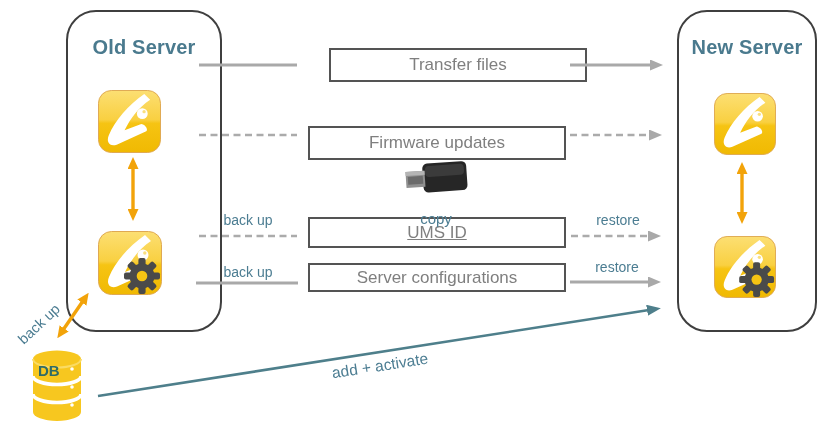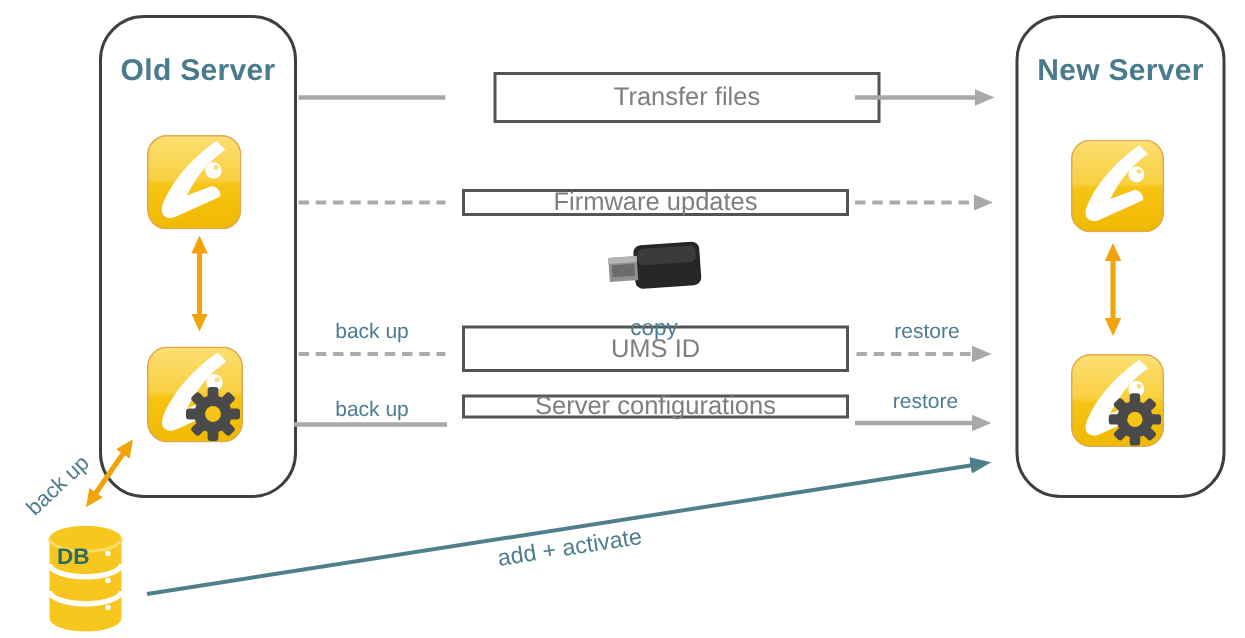--- a/index.html
+++ b/index.html
@@ -3,40 +3,40 @@
 <meta charset="utf-8">
 <style>
   html,body{margin:0;padding:0;background:#fff;}
   .canvas{
     position:relative;width:830px;height:425px;background:#ffffff;
     font-family:"Liberation Sans",sans-serif;overflow:hidden;
   }
   .layer{position:absolute;left:0;top:0;width:830px;height:425px;pointer-events:none;}
   .wires{z-index:5;}
   .server-box{
-    position:absolute;top:10px;width:132px;height:322px;box-sizing:border-box;
+    position:absolute;top:10px;width:156px;height:322px;box-sizing:border-box;
     border:2px solid #3F3F3F;border-radius:30px;background:transparent;
     text-align:center;z-index:2;
   }
   .server-box.old{left:66px;}
   .server-box.new{left:677px;width:140px;}
   .server-title{
     margin-top:24px;font-weight:bold;font-size:20px;color:#4A7A8E;letter-spacing:0.2px;
   }
   .icon{position:absolute;z-index:3;}
   .flow-box{
     position:absolute;left:308px;width:258px;box-sizing:border-box;
     border:2px solid #545454;background:#ffffff;z-index:4;
     display:flex;align-items:center;justify-content:center;
     font-size:17px;color:#7F7F7F;
   }
   .flow-box.r1{top:48px;height:34px;margin-left:21px;}
-  .flow-box.r2{top:126px;height:18px;text-align:center;}
-  .flow-box.r3{top:217px;height:31px;}
-  .flow-box.r4{top:263px;height:16px;}
+  .flow-box.r2{top:126px;height:34px;text-align:center;}
+  .flow-box.r3{top:217px;height:31px;text-decoration:underline;}
+  .flow-box.r4{top:263px;height:29px;}
   .lbl{
     position:absolute;font-size:14px;color:#4C7D92;text-align:center;z-index:6;white-space:nowrap;
   }
   .lbl.backup3{left:213px;top:212px;width:70px;}
   .lbl.backup4{left:213px;top:264px;width:70px;}
   .lbl.restore3{left:583px;top:212px;width:70px;}
   .lbl.restore4{left:582px;top:259px;width:70px;}
   .lbl.copy{left:406px;top:194px;width:60px;font-size:15px;margin-top:16px;}
   .lbl.backup-db{
     left:6px;top:316px;width:66px;font-size:14.5px;

